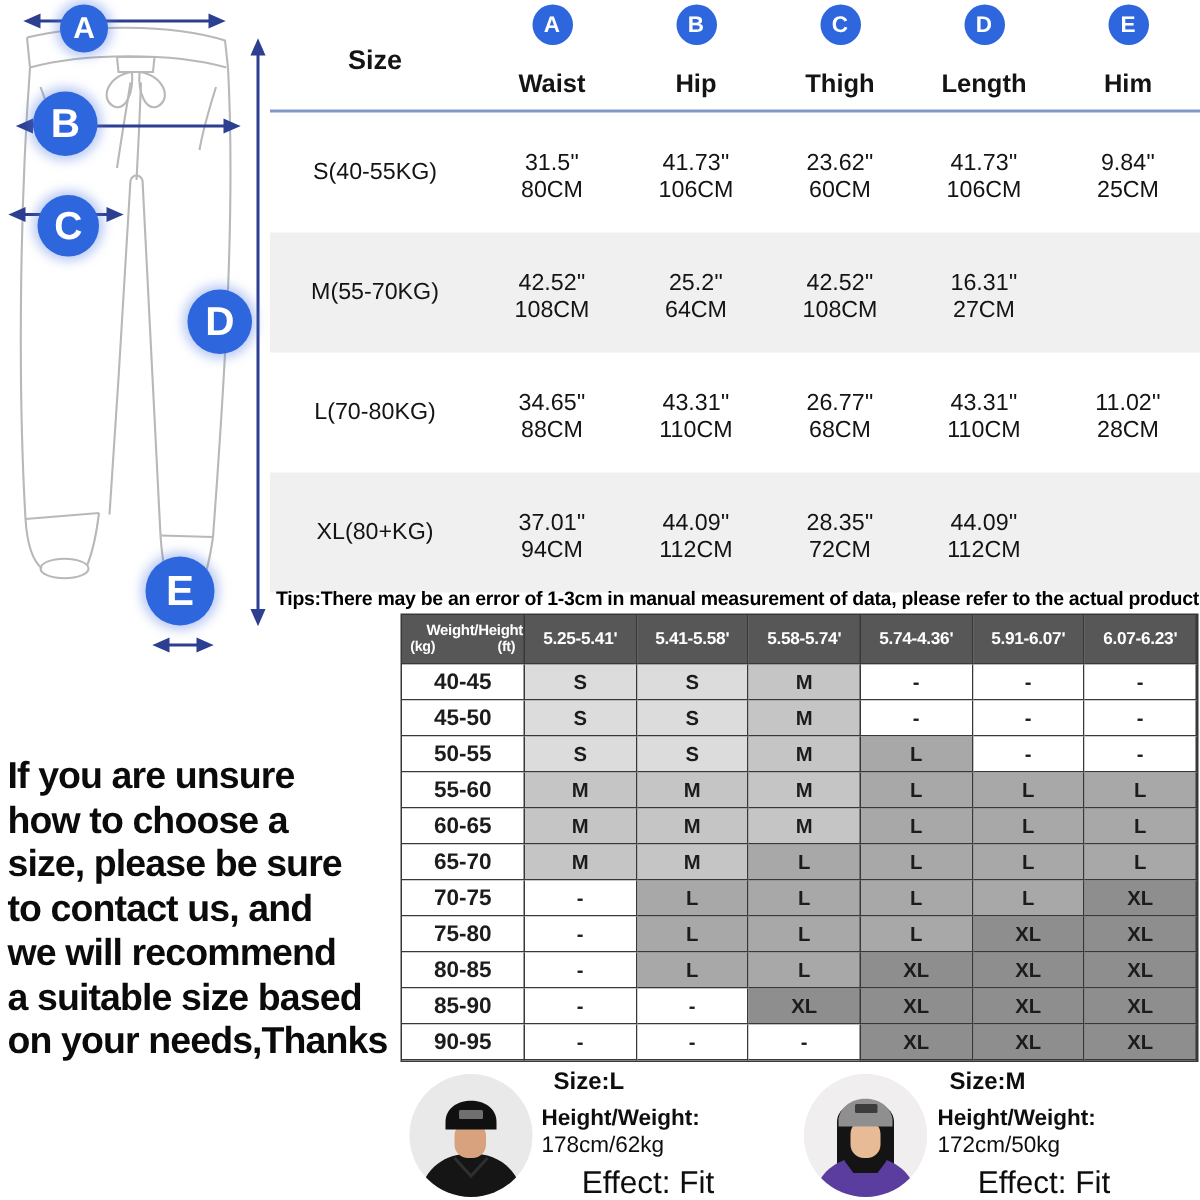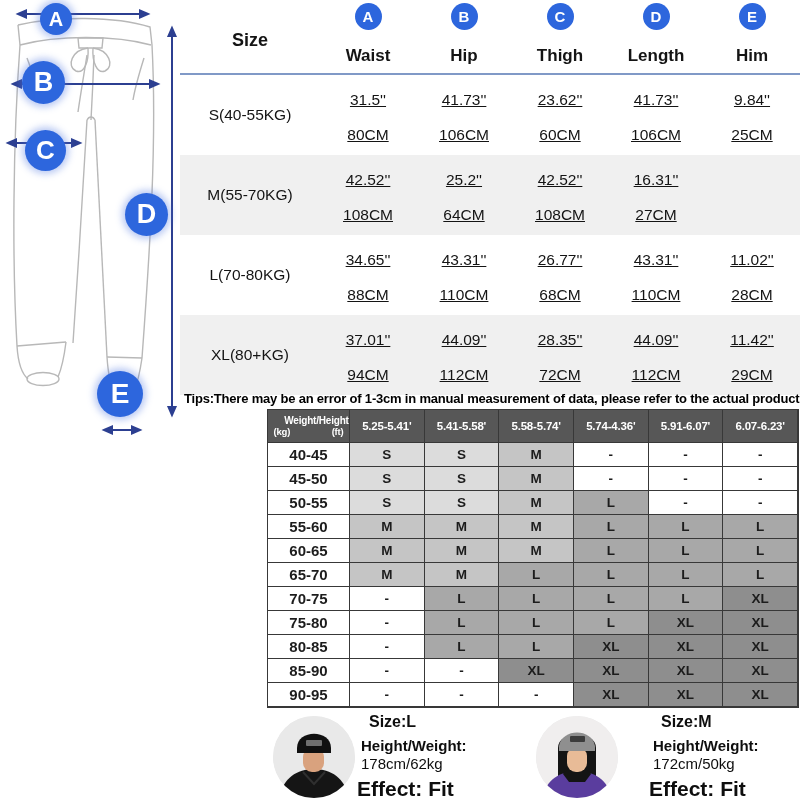--- a/index.html
+++ b/index.html
@@ -25,22 +25,22 @@
   .st-h-size{display:flex;align-items:center;justify-content:center;padding-top:8px;
     font-size:18px;font-weight:600;}
   .st-h-col{display:flex;flex-direction:column;align-items:center;justify-content:space-between;
     padding:3px 0 7px 0;box-sizing:border-box;}
   .st-badge{width:27px;height:27px;border-radius:50%;background:#2d66dd;color:#fff;
     display:flex;align-items:center;justify-content:center;font-size:15px;font-weight:bold;}
   .st-h-label{font-size:17px;font-weight:600;}
   .st-row{display:grid;grid-template-columns:140px repeat(5,96px);height:80px;}
   .st-row.striped{background:#f0f0f0;}
   .st-sizename{display:flex;align-items:center;justify-content:center;font-size:15.5px;}
-  .st-cell{display:flex;flex-direction:column;align-items:center;justify-content:space-between;
-    padding:16px 0 11px 0;box-sizing:border-box;font-size:15.5px;text-decoration:underline;}
+  .st-cell{display:flex;flex-direction:column;align-items:center;justify-content:center;
+    padding:16px 0 11px 0;box-sizing:border-box;font-size:15.5px;}
 
   
   .tips{position:absolute;left:184px;top:391px;width:616px;font-size:13px;font-weight:600;
     letter-spacing:-0.2px;color:#000;white-space:nowrap;}
 
   
   .mx{position:absolute;left:267px;top:409px;width:530px;border:1.5px solid #383838;background:#fff;}
   .mx-row{display:grid;grid-template-columns:82px repeat(6,1fr);height:24px;}
   .mx-row.mx-head{height:33px;}
   .mx-cell{border-right:1.5px solid #383838;border-bottom:1.5px solid #383838;box-sizing:border-box;
@@ -56,25 +56,25 @@
   .contact-note{position:absolute;left:5px;top:503px;width:270px;font-size:25px;font-weight:bold;
     line-height:29.5px;letter-spacing:-0.6px;color:#0b0b0b;white-space:pre-line;}
 
   
   .avatar{position:absolute;width:82px;height:82px;border-radius:50%;overflow:hidden;
     background:#ebebeb;}
   .avatar-1{left:273px;top:716px;}
   .avatar-2{left:536px;top:716px;}
   .model-info{position:absolute;top:713px;width:150px;color:#0e0e0e;}
   .info-1{left:357px;}
-  .info-2{left:649px;}
+  .info-2{left:621px;}
   .m-size{font-size:16px;font-weight:700;padding-left:12px;height:24px;}
   .m-hw{font-size:15px;font-weight:bold;height:18px;padding-left:4px;}
   .m-hwv{font-size:15px;font-weight:normal;height:19px;padding-left:4px;}
-  .m-effect{font-size:21px;font-weight:700;margin-top:3px;}
+  .m-effect{font-size:21px;font-weight:400;margin-top:3px;text-align:center;}
 </style>
 </head>
 <body>
 
 <div class="page">
 
   <div class="pants-area">
     <svg class="pants-svg" width="200" height="445" viewBox="0 0 200 445">
       <g fill="none" stroke="#b8b8b8" stroke-width="1.4">
 
@@ -234,24 +234,20 @@
             <div class="cm">112CM</div>
           </div>
           <div class="st-cell">
             <div class="inch">28.35''</div>
             <div class="cm">72CM</div>
           </div>
           <div class="st-cell">
             <div class="inch">44.09''</div>
             <div class="cm">112CM</div>
           </div>
-          <div class="st-cell">
-            <div class="inch">11.42''</div>
-            <div class="cm">29CM</div>
-          </div>
         </div>
       </div>
   </div>
 
   <div class="tips">Tips:There may be an error of 1-3cm in manual measurement of data, please refer to the actual product!</div>
 
   <div class="mx" id="mx">
       <div class="mx-row mx-head">
         <div class="mx-cell mx-corner">
           <div class="c1">Weight/Height</div>
@@ -361,20 +357,27 @@
         <div class="mx-cell mx-weight">90-95</div>
         <div class="mx-cell mx-size" style="background: rgb(255, 255, 255);">-</div>
         <div class="mx-cell mx-size" style="background: rgb(255, 255, 255);">-</div>
         <div class="mx-cell mx-size" style="background: rgb(255, 255, 255);">-</div>
         <div class="mx-cell mx-size" style="background: rgb(142, 142, 142);">XL</div>
         <div class="mx-cell mx-size" style="background: rgb(142, 142, 142);">XL</div>
         <div class="mx-cell mx-size" style="background: rgb(142, 142, 142);">XL</div>
       </div>
     </div>
 
+  <div class="contact-note">If you are unsure
+how to choose a
+size, please be sure
+to contact us, and
+we will recommend
+a suitable size based
+on your needs,Thanks</div>
 
   <div class="avatar avatar-1">
     <svg width="82" height="82" viewBox="0 0 82 82">
       <circle cx="41" cy="41" r="41" fill="#e9e9e9"></circle>
       <path d="M6,82 C10,62 24,53 41,53 C58,53 72,62 76,82 Z" fill="#151515"></path>
       <path d="M30,56 L41,68 L52,56" stroke="#2f2f2f" stroke-width="2" fill="none"></path>
       <rect x="30" y="32" width="21" height="24" rx="9" fill="#d9a27e"></rect>
       <path d="M24,32 C24,13 58,13 58,32 L58,37 L24,37 Z" fill="#101010"></path>
       <rect x="33" y="24" width="16" height="6" rx="1" fill="#6f6f6f"></rect>
     </svg>

